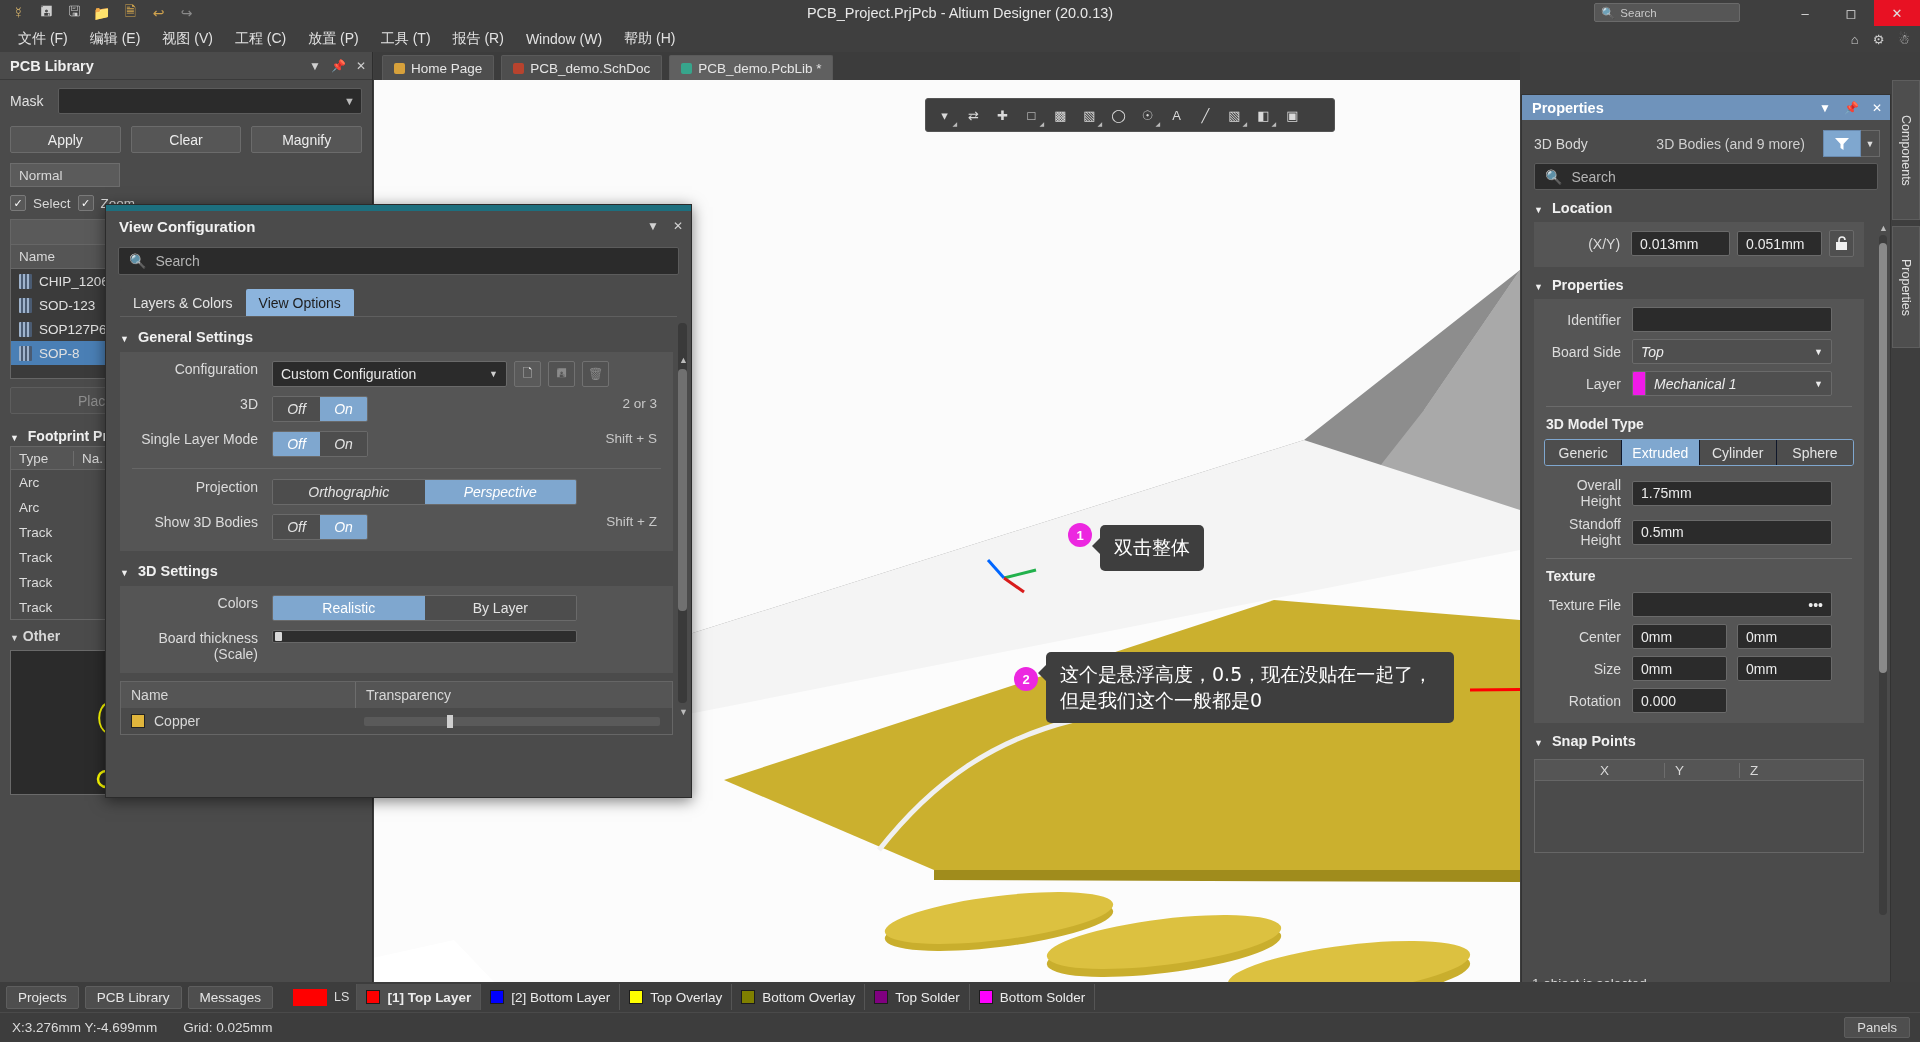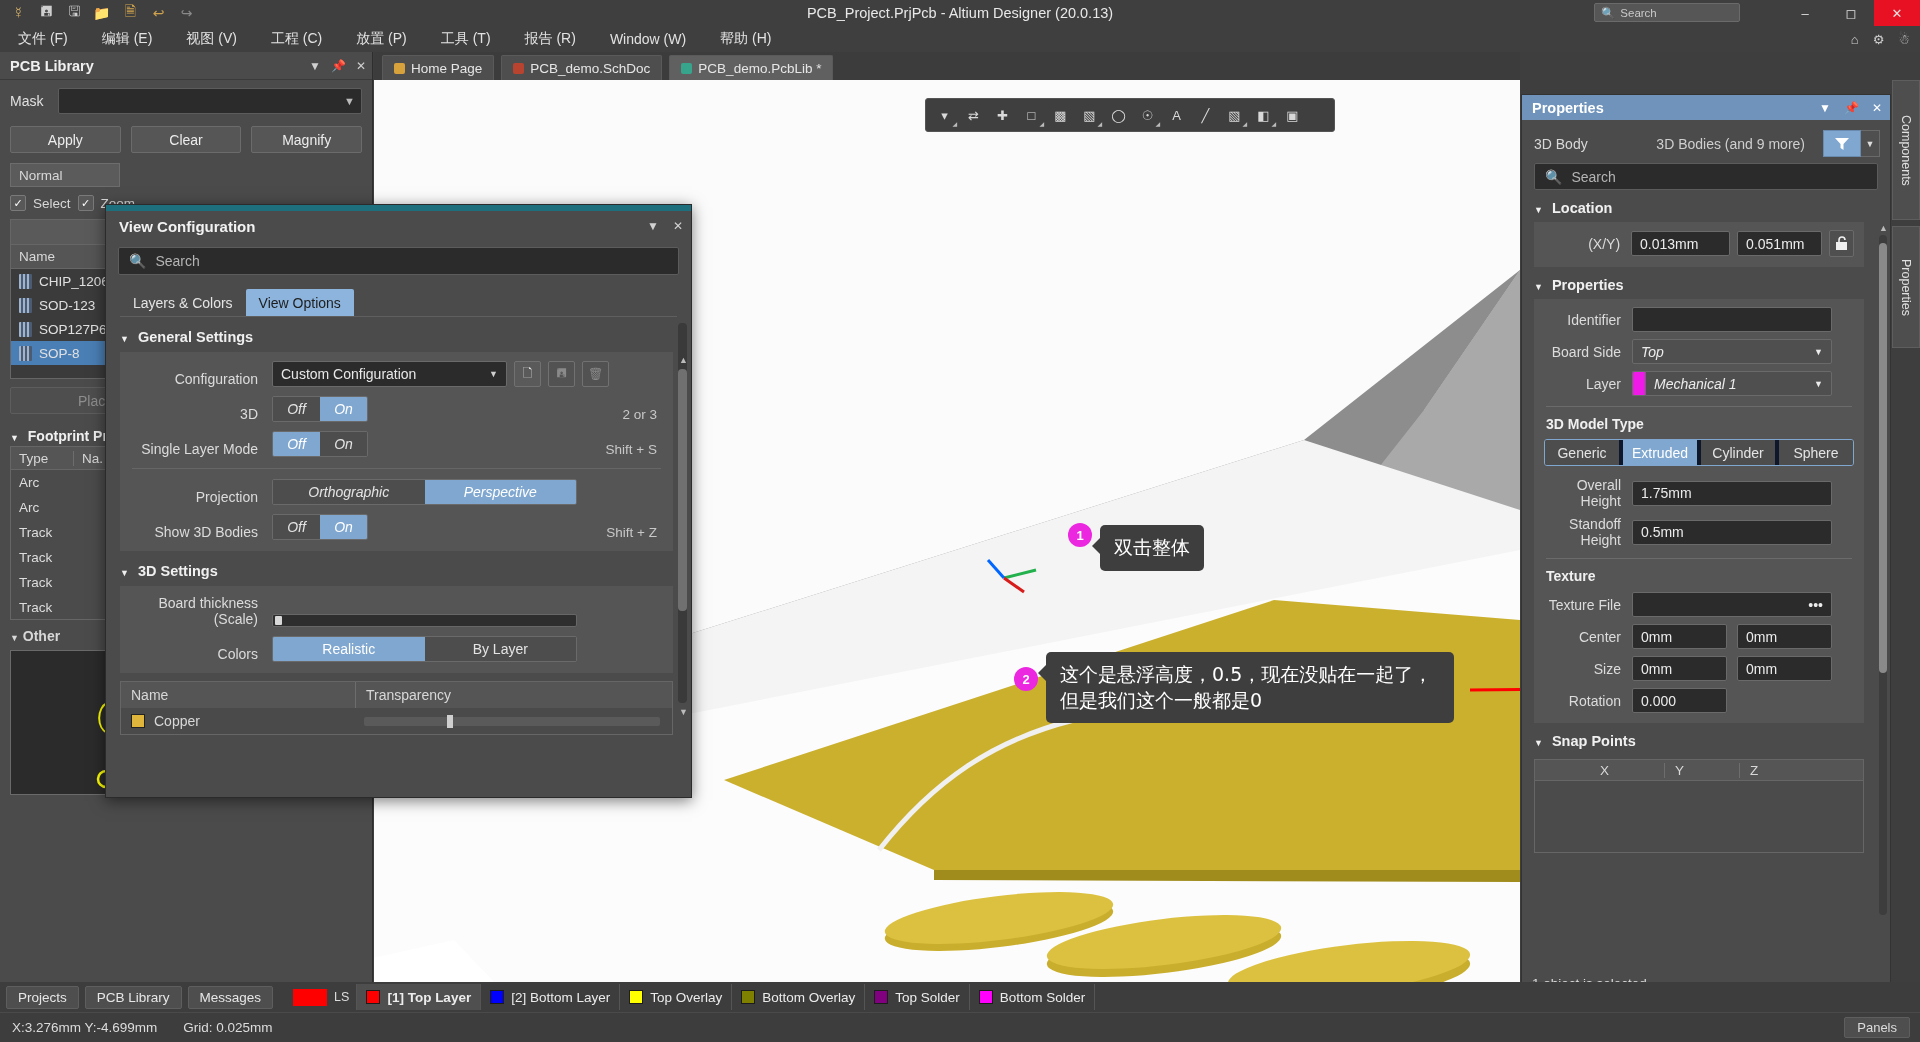--- a/index.html
+++ b/index.html
@@ -25,21 +25,21 @@
     background:#565656; border:1px solid #6a6a6a; border-radius:2px;
     display:flex; align-items:center; gap:5px; padding:0 6px; font-size:11.5px; color:#c9c9c9;
   }
   .tb-win { position:absolute; right:0; top:0; display:flex; height:26px; }
   .tb-win div { width:46px; display:flex; align-items:center; justify-content:center; font-size:13px; color:#e0e0e0; }
   .tb-win .close { background:#e81123; }
 
   
   .menubar {
     position:absolute; left:0; top:26px; width:1920px; height:26px;
-    background:#3f3f3f; display:flex; align-items:center; padding-left:8px; gap:14px;
+    background:#3f3f3f; display:flex; align-items:center; padding-left:8px; gap:2px;
   }
   .menu-item { padding:3px 10px; font-size:14px; color:#e2e2e2; white-space:nowrap; }
   .menu-right { position:absolute; right:10px; display:flex; gap:14px; align-items:center; font-size:13px; color:#d0d0d0; }
 
   
   .leftpanel {
     position:absolute; left:0; top:52px; width:373px; height:930px;
     background:#4b4b4b; border-right:1px solid #2e2e2e;
   }
   .lp-header {
@@ -152,21 +152,21 @@
             background:#4b4b4b; color:#e4e4e4; border-radius:2px 2px 0 0; }
   .vc-tab.active { background:#8cb4dd; color:#1e1e1e; }
   .vc-tabline { height:1px; background:#5f5f5f; margin:0 14px; }
   .vc-body { position:relative; height:444px; overflow:hidden; }
   .vc-scroll { position:absolute; right:4px; top:6px; width:9px; height:380px; background:#3a3a3a; border-radius:4px; }
   .vc-thumb { position:absolute; right:4px; top:6px; width:9px; height:242px; background:#707070; border-radius:4px; }
   .vc-arrU, .vc-arrD { position:absolute; right:3px; font-size:9px; color:#bbb; }
   .grpttl { padding:12px 0 7px 14px; font-weight:bold; font-size:14.5px; color:#f0f0f0; }
   .grpttl .tri { display:inline-block; margin-right:5px; font-size:9px; }
   .grpbox { margin:0 18px 0 14px; background:#555555; padding:9px 12px 11px 12px; }
-  .frow { display:flex; align-items:flex-end; margin-bottom:9px; }
+  .frow { display:flex; align-items:flex-start; margin-bottom:9px; }
   .frow:last-child { margin-bottom:0; }
   .flbl { width:140px; text-align:right; padding-right:14px; font-size:14px; color:#dcdcdc; }
   .fdrop { width:235px; height:26px; background:#2b2b2b; border:1px solid #6a6a6a; border-radius:2px;
            display:flex; align-items:center; padding:0 8px; font-size:14px; color:#e8e8e8; }
   .fdrop .car { margin-left:auto; font-size:9px; color:#cfcfcf; }
   .sqbtn { width:27px; height:26px; background:#5a5a5a; border:1px solid #717171; border-radius:2px;
            display:flex; align-items:center; justify-content:center; font-size:12px; color:#ddd; margin-left:7px; }
   .sqbtn.dim { color:#8a8a8a; background:#525252; }
   .seg { display:flex; height:26px; border:1px solid #6a6a6a; border-radius:2px; overflow:hidden;font-style:italic; }
   .segb { min-width:47px; padding:0 12px; display:flex; align-items:center; justify-content:center;
@@ -219,21 +219,21 @@
          display:flex; align-items:center; padding:0 8px; font-size:14px; color:#ececec; }
   .pdrop { height:25px; background:#4f4f4f; border:1px solid #6a6a6a; border-radius:2px;
            display:flex; align-items:center; padding:0 8px; font-size:14px; color:#ececec;font-style:italic; }
   .pdrop .car { margin-left:auto; font-size:9px; }
   .lockbtn { width:25px; height:27px; background:#4f4f4f; border:1px solid #6a6a6a; border-radius:2px;
              display:flex; align-items:center; justify-content:center; margin-left:7px; }
   .layerchip { width:13px; height:25px; background:#f01ae8; border:1px solid #6a6a6a; border-right:none;
                border-radius:2px 0 0 2px; }
   .mtseg { display:flex; height:27px; border:1px solid #7fa7cf; border-radius:3px; overflow:hidden; }
   .mtseg div { flex:1; display:flex; align-items:center; justify-content:center; font-size:14px;
-               background:#4d4d4d; color:#e4e4e4; border-right:4px solid #0f172a; }
+               background:#4d4d4d; color:#e4e4e4; border-right:1px solid #0f172a; }
   .mtseg div:last-child { border-right:none; }
   .mtseg div.on { background:#7fa7cf; color:#fff; }
   .snaphdr { margin:4px 26px 0 12px; height:22px; background:#555; border:1px solid #666;
              display:flex; align-items:center; font-size:13.5px; }
   .snaphdr span { padding-left:10px; }
   .snaphdr .c0 { width:55px; border-right:1px solid #6d6d6d; }
   .snaphdr .cx { width:75px; border-right:1px solid #6d6d6d; }
   .snapbody { margin:0 26px 0 12px; height:72px; background:#4b4b4b; border:1px solid #666; border-top:none; }
   .rp-status { position:absolute; left:0; bottom:0; width:100%; height:24px;
                display:flex; align-items:center; padding-left:10px; font-size:13.5px; color:#dcdcdc; }
@@ -586,30 +586,30 @@
         </div>
       </div>
 
       <div class="grpttl">
         <span class="tri">▼</span>
         <span>3D Settings</span>
       </div>
 
       <div class="grpbox">
         <div class="frow">
-          <div class="flbl">Board thickness (Scale)</div>
-          <div class="slidewrap">
-            <div class="slideknob"></div>
-          </div>
-        </div>
-        <div class="frow">
           <div class="flbl">Colors</div>
           <div class="seg2">
             <div class="on">Realistic</div>
             <div>By Layer</div>
+          </div>
+        </div>
+        <div class="frow">
+          <div class="flbl">Board thickness (Scale)</div>
+          <div class="slidewrap">
+            <div class="slideknob"></div>
           </div>
         </div>
       </div>
 
       <div class="ctab">
         <div class="cth">
           <span class="a">Name</span>
           <span class="b">Transparency</span>
         </div>
         <div class="ctr">

